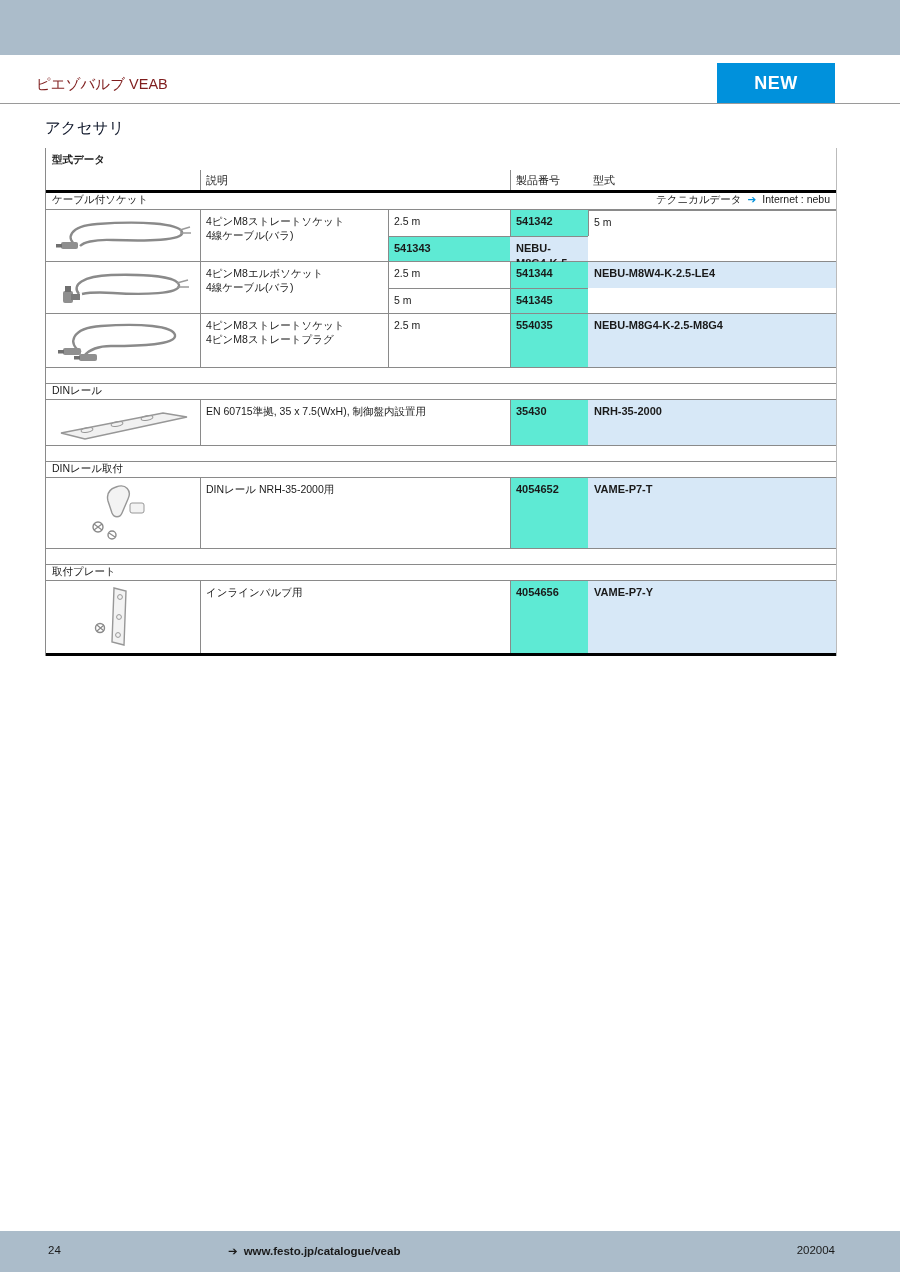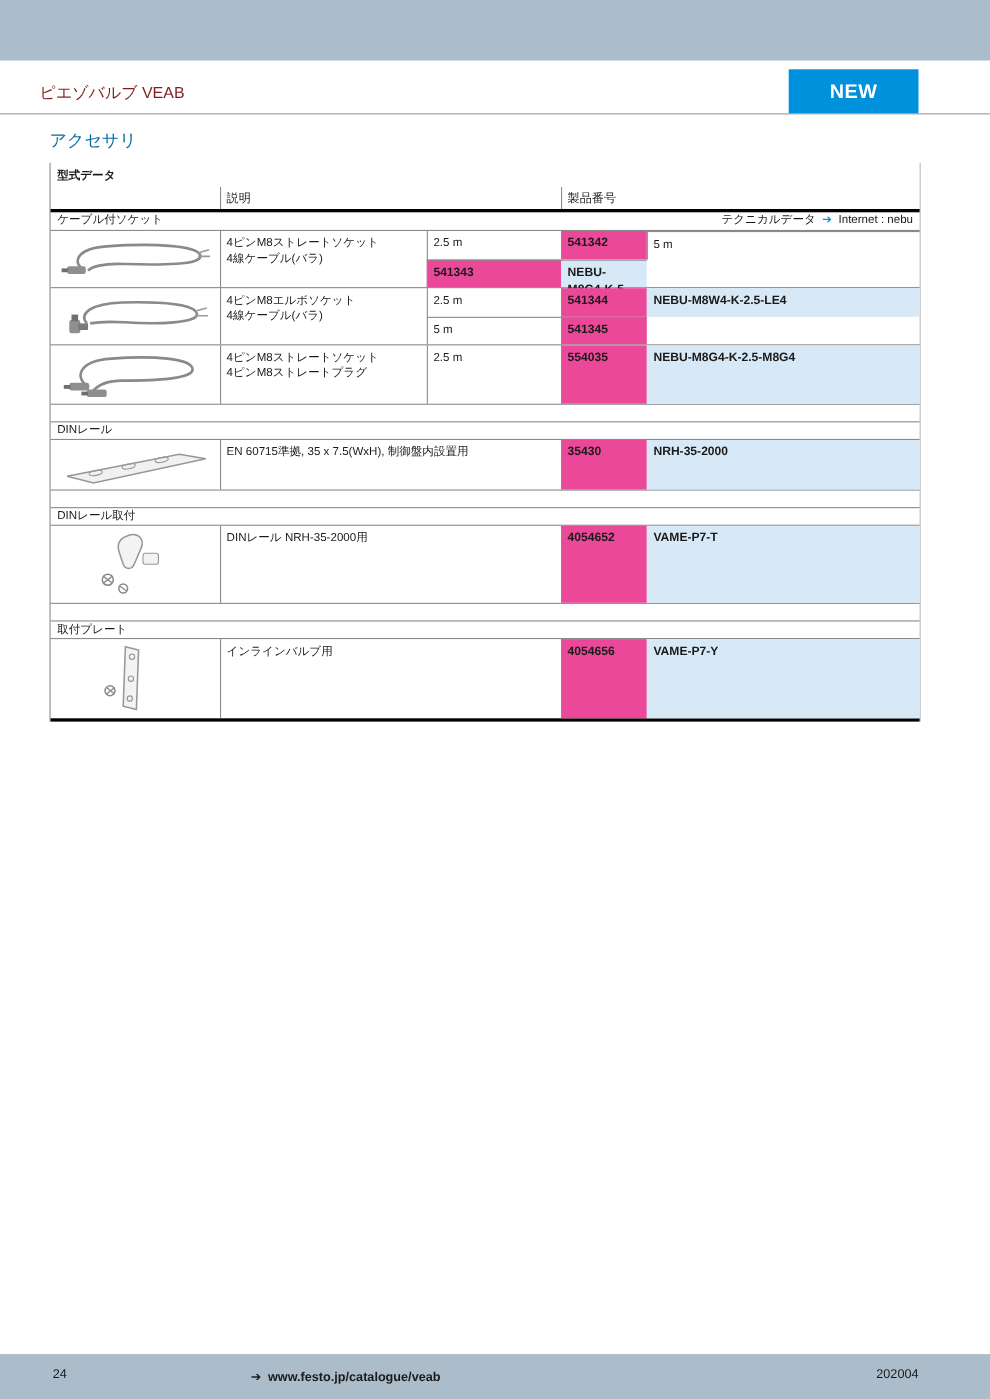--- a/index.html
+++ b/index.html
@@ -15,21 +15,21 @@
   .footer-url { position:absolute; left:228px; top:13px; font-weight:bold; }
   .footer-url .arr { font-weight:bold; margin-right:6px; }
   .footer-date { position:absolute; right:65px; top:13px; }
 
   .titlebar { position:absolute; top:55px; left:0; width:900px; height:49px; border-bottom:1px solid #9a9a9a; }
   .titlebar-text { position:absolute; left:36px; bottom:9px; font-size:14.5px; color:#7f1d1d; }
   .new-badge { position:absolute; right:65px; bottom:0; width:118px; height:40px; background:#0091dc;
     color:#fff; font-weight:bold; font-size:18px; display:flex; align-items:center; justify-content:center;
     letter-spacing:0.5px; }
 
-  .heading { position:absolute; top:118px; left:45px; font-size:15.5px; color:#0369a1; }
+  .heading { position:absolute; top:118px; left:45px; font-size:15.5px; color:#0f172a; }
 
   .tbl { position:absolute; top:148px; left:45px; width:792px;
     border-left:1px solid #8a8a8a; border-right:1px solid #bbbbbb; }
   .tbl-title { height:22px; font-size:10.5px; font-weight:bold; padding:5px 0 0 6px; }
 
   .grid { display:grid; grid-template-columns:154px 188px 122px 78px 248px; }
   .colhdr { height:20px; font-size:11px; color:#222; }
   .colhdr > div { padding:3px 0 0 5px; }
   .bl { border-left:1px solid #8a8a8a; }
   .bt { border-top:1px solid #8a8a8a; }
@@ -40,21 +40,21 @@
     font-size:10.5px; padding:0 6px; border-bottom:1px solid #8a8a8a; }
   .secbar.tb { border-top:1px solid #8a8a8a; }
   .secnote { font-size:10.5px; }
   .secnote .blue-arrow { color:#0091dc; font-weight:bold; padding:0 3px; }
   .gap { height:16px; border-top:1px solid #8a8a8a; }
 
   .cell { font-size:10.5px; padding:4px 5px; line-height:1.35; }
   .img-cell { display:flex; align-items:center; justify-content:center; padding:2px; }
   .desc-cell { }
   .len-cell { }
-  .part-cell { font-weight:bold; font-size:11px; background:#ec4899; }
+  .part-cell { font-weight:bold; font-size:11px; background:#5eead4; }
   .type-cell { font-weight:bold; font-size:11px; background:#d7e8f7; padding-left:6px; }
   .span2 { grid-row:span 2; }
   .dspan { grid-column:2 / 4; }
   svg { display:block; }
 </style>
 </head>
 <body>
 
 <div class="band-top"></div>
 
@@ -67,20 +67,21 @@
 
 <div class="tbl">
 
   <div class="tbl-title">型式データ</div>
 
   <div class="grid colhdr">
     <div></div>
     <div class="bl">説明</div>
     <div></div>
     <div class="bl">製品番号</div>
+    <div>型式</div>
   </div>
 
   <div class="heavy"></div>
 
   <div class="secbar">
     <span>ケーブル付ソケット</span>
     <span class="secnote">
       <span>テクニカルデータ</span>
       <span class="blue-arrow">➔</span>
       <span>Internet : nebu</span>

